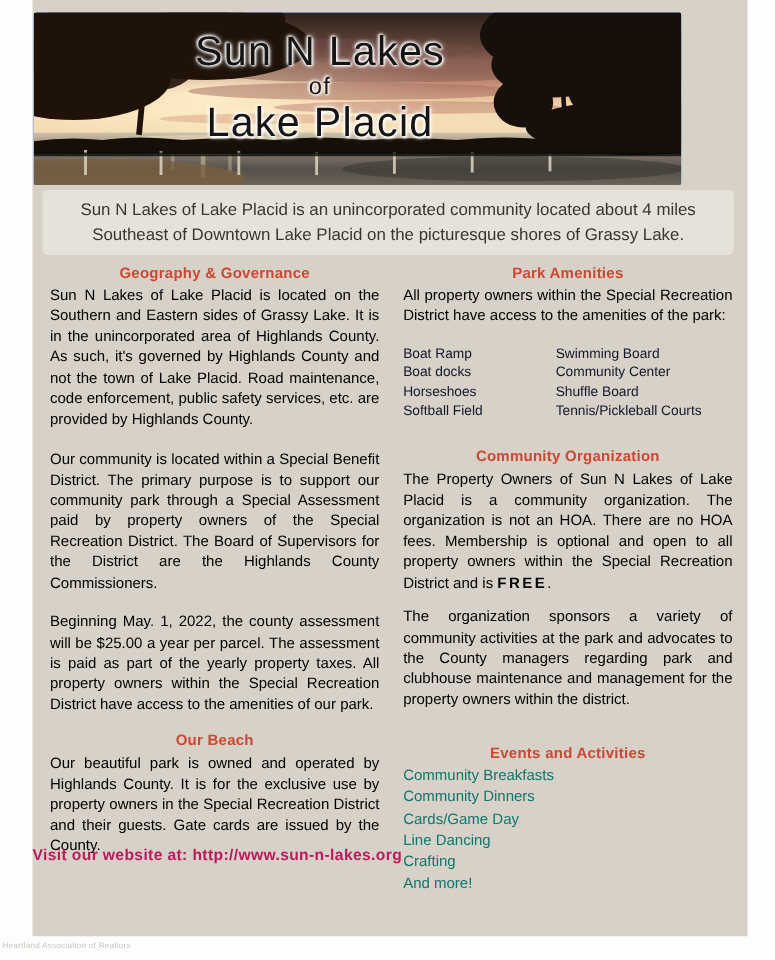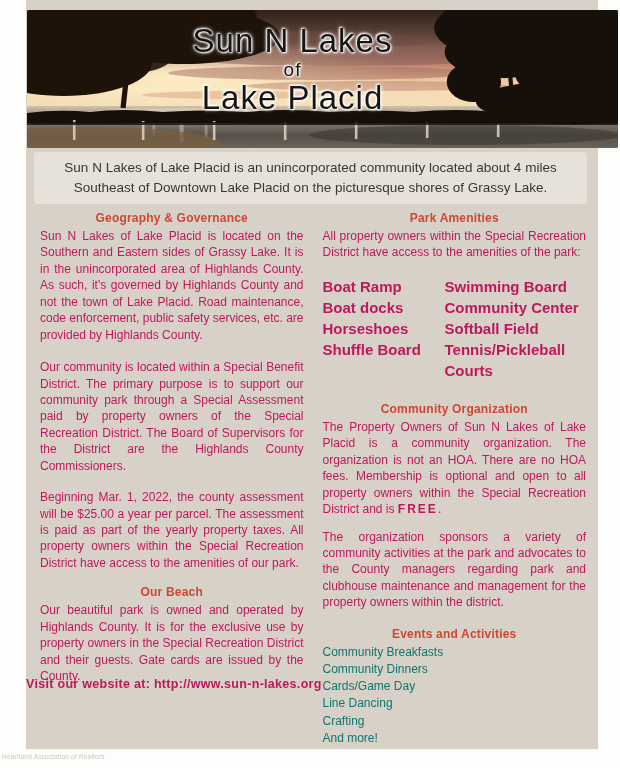--- a/index.html
+++ b/index.html
@@ -11,21 +11,21 @@
     font-family:"Liberation Sans", sans-serif;
     overflow:hidden;
     color:#332e28;
   }
   .flyer {
     position:absolute; left:26px; top:0; width:572px; height:749px;
     background:#d7d1c7;
   }
   
   .photo {
-    position:absolute; left:1px; top:10px; width:591px; height:138px;
+    position:absolute; left:1px; top:10px; width:518px; height:138px;
     border-radius:2px; overflow:hidden; background:#3b82f6;
   }
   .photo svg { display:block; width:100%; height:100%; }
   .photo-title {
     position:absolute; left:0; top:14px; width:100%;
     text-align:center; transform:translateX(-30px);
     color:#171513; line-height:1.02; letter-spacing:1px;
     text-shadow:0 0 3px #fff, 0 0 5px #ffffffcc, 1px 1px 2px #fff, -1px -1px 2px #fff;
   }
   .photo-title .t1 { font-size:33px; display:block; }
@@ -44,28 +44,28 @@
     position:absolute; left:14px; top:211px; width:546px;
     display:flex; gap:19px;
   }
   .col { flex:1; min-width:0; }
   h3.section-heading {
     color:#cd4733; font-size:12px; font-weight:bold;
     text-align:center; margin-bottom:3px; letter-spacing:0.2px;
   }
   .section { margin-bottom:13px; }
   .section p.body {
-    font-size:12px; line-height:1.37; text-align:justify; color:#be185d;
+    font-size:12px; line-height:1.37; text-align:justify; color:#000000;
   }
   .section p.body + p.body { margin-top:11px; }
   .plain { text-align:left; }
   .amenities-grid {
     margin-top:15px;
     display:grid; grid-template-columns:122px auto; row-gap:0;
-    font-size:15px; line-height:1.4; color:#be185d;font-weight:bold;
+    font-size:11px; line-height:1.4; color:#0f172a;
   }
   .events-list { font-size:12px; line-height:1.27; color:#0f766e; }
   .events-list div { padding:1px 0; }
   .free { font-weight:bold; letter-spacing:2px; }
   
   .website-line {
     position:absolute; left:0; top:677px; width:572px;
     text-align:left; font-size:12.5px; font-weight:bold;
     letter-spacing:0.3px; color:#be185d;
   }
@@ -165,49 +165,49 @@
 
     <div class="col">
       <div class="section">
         <h3 class="section-heading">Geography &amp; Governance</h3>
         <p class="body">Sun N Lakes of Lake Placid is located on the Southern and Eastern sides of Grassy Lake. It is in the unincorporated area of Highlands County. As such, it's governed by Highlands County and not the town of Lake Placid. Road maintenance, code enforcement, public safety services, etc. are provided by Highlands County.</p>
       </div>
       <div class="section" style="margin-top:16px;">
         <p class="body">Our community is located within a Special Benefit District. The primary purpose is to support our community park through a Special Assessment paid by property owners of the Special Recreation District. The Board of Supervisors for the District are the Highlands County Commissioners.</p>
       </div>
       <div class="section" style="margin-top:15px;">
-        <p class="body">Beginning Mar. 1, 2022, the county assessment will be $25.00 a year per parcel. The assessment is paid as part of the yearly property taxes. All property owners within the Special Recreation District have access to the amenities of our park.</p>
+        <p class="body">Beginning May. 1, 2022, the county assessment will be $25.00 a year per parcel. The assessment is paid as part of the yearly property taxes. All property owners within the Special Recreation District have access to the amenities of our park.</p>
       </div>
       <div class="section" style="margin-top:14px;">
         <h3 class="section-heading">Our Beach</h3>
         <p class="body">Our beautiful park is owned and operated by Highlands County. It is for the exclusive use by property owners in the Special Recreation District and their guests. Gate cards are issued by the County.</p>
       </div>
     </div>
 
     <div class="col">
       <div class="section">
         <h3 class="section-heading">Park Amenities</h3>
         <p class="body plain">All property owners within the Special Recreation District have access to the amenities of the park:</p>
         <div class="amenities-grid">
           <div>Boat Ramp</div>
           <div>Swimming Board</div>
           <div>Boat docks</div>
           <div>Community Center</div>
           <div>Horseshoes</div>
+          <div>Shuffle Board</div>
           <div>Softball Field</div>
-          <div>Shuffle Board</div>
           <div>Tennis/Pickleball Courts</div>
         </div>
       </div>
       <div class="section" style="margin-top:21px;">
         <h3 class="section-heading">Community Organization</h3>
         <p class="body"><span>The Property Owners of Sun N Lakes of Lake Placid is a community organization. The organization is not an HOA. There are no HOA fees.  Membership is optional and open to all property owners within the Special Recreation District and is </span><span class="free">FREE</span><span>.</span></p>
         <p class="body">The organization sponsors a variety of community activities at the park and advocates to the County managers regarding park and clubhouse maintenance and management for the property owners within the district.</p>
       </div>
-      <div class="section" style="margin-top:16px;">
+      <div class="section" style="margin-top:28px;">
         <h3 class="section-heading">Events and Activities</h3>
         <div class="events-list">
           <div>Community Breakfasts</div>
           <div>Community Dinners</div>
           <div>Cards/Game Day</div>
           <div>Line Dancing</div>
           <div>Crafting</div>
           <div>And more!</div>
         </div>
       </div>

